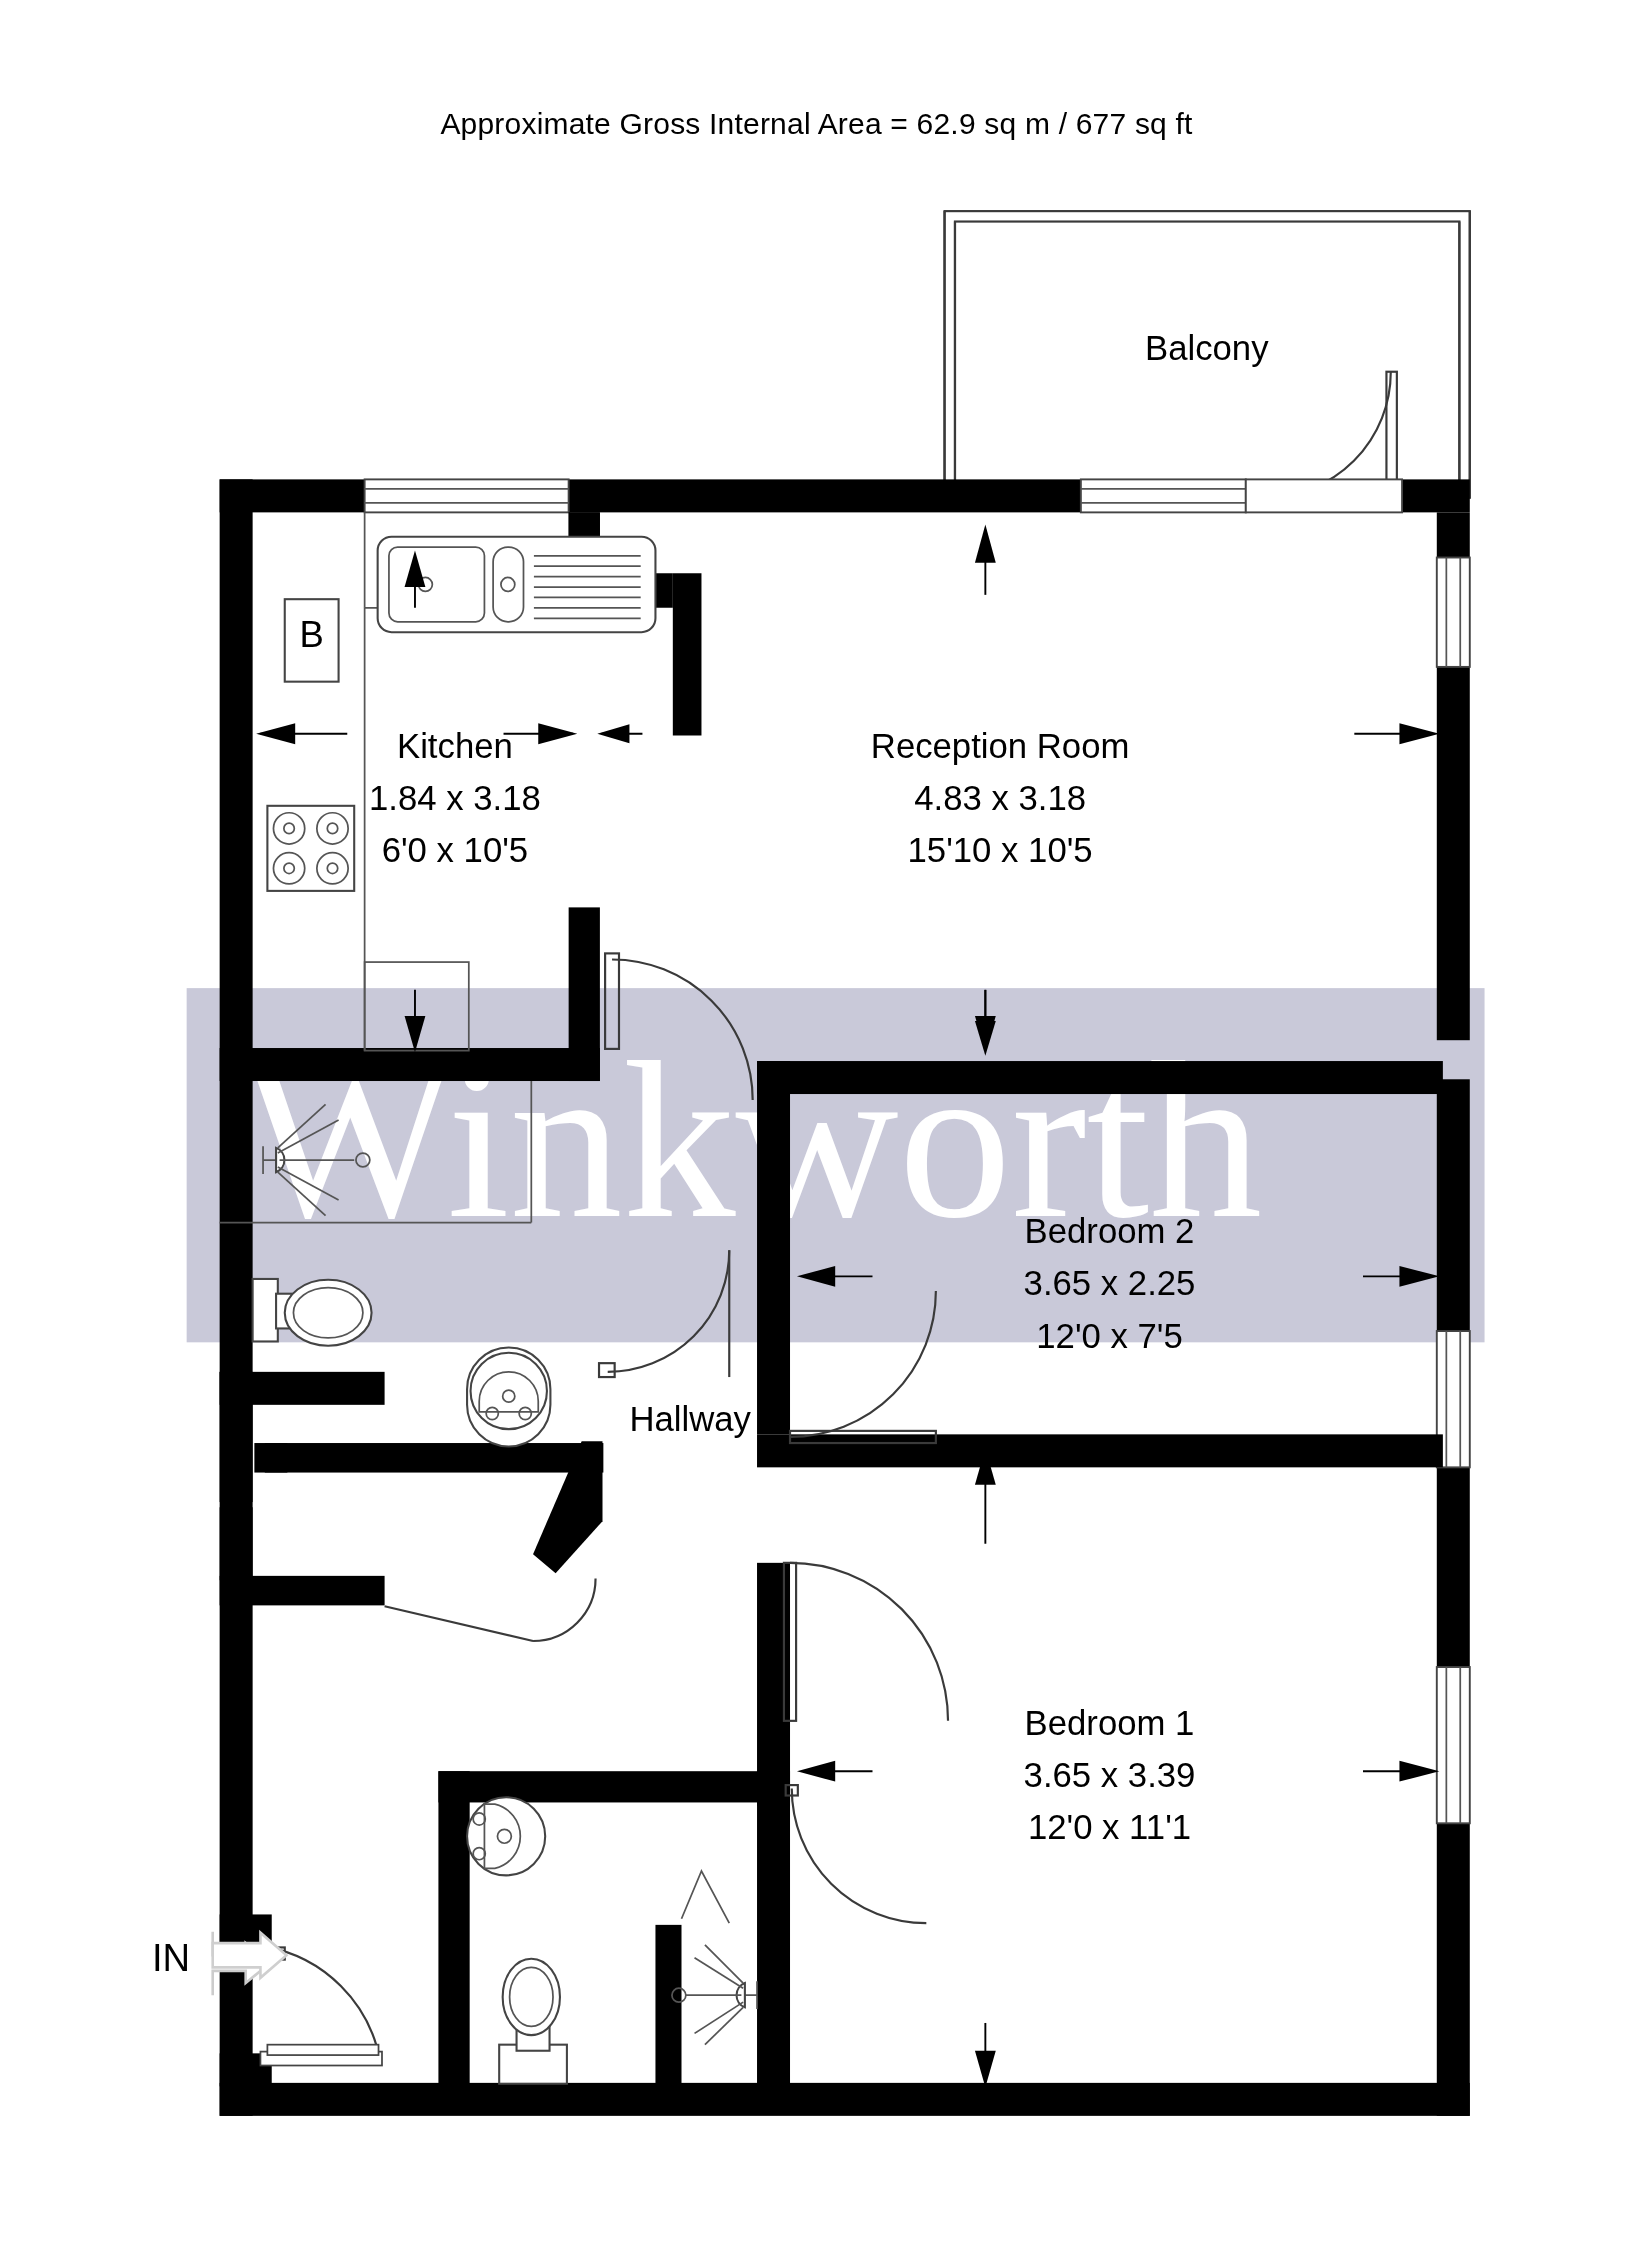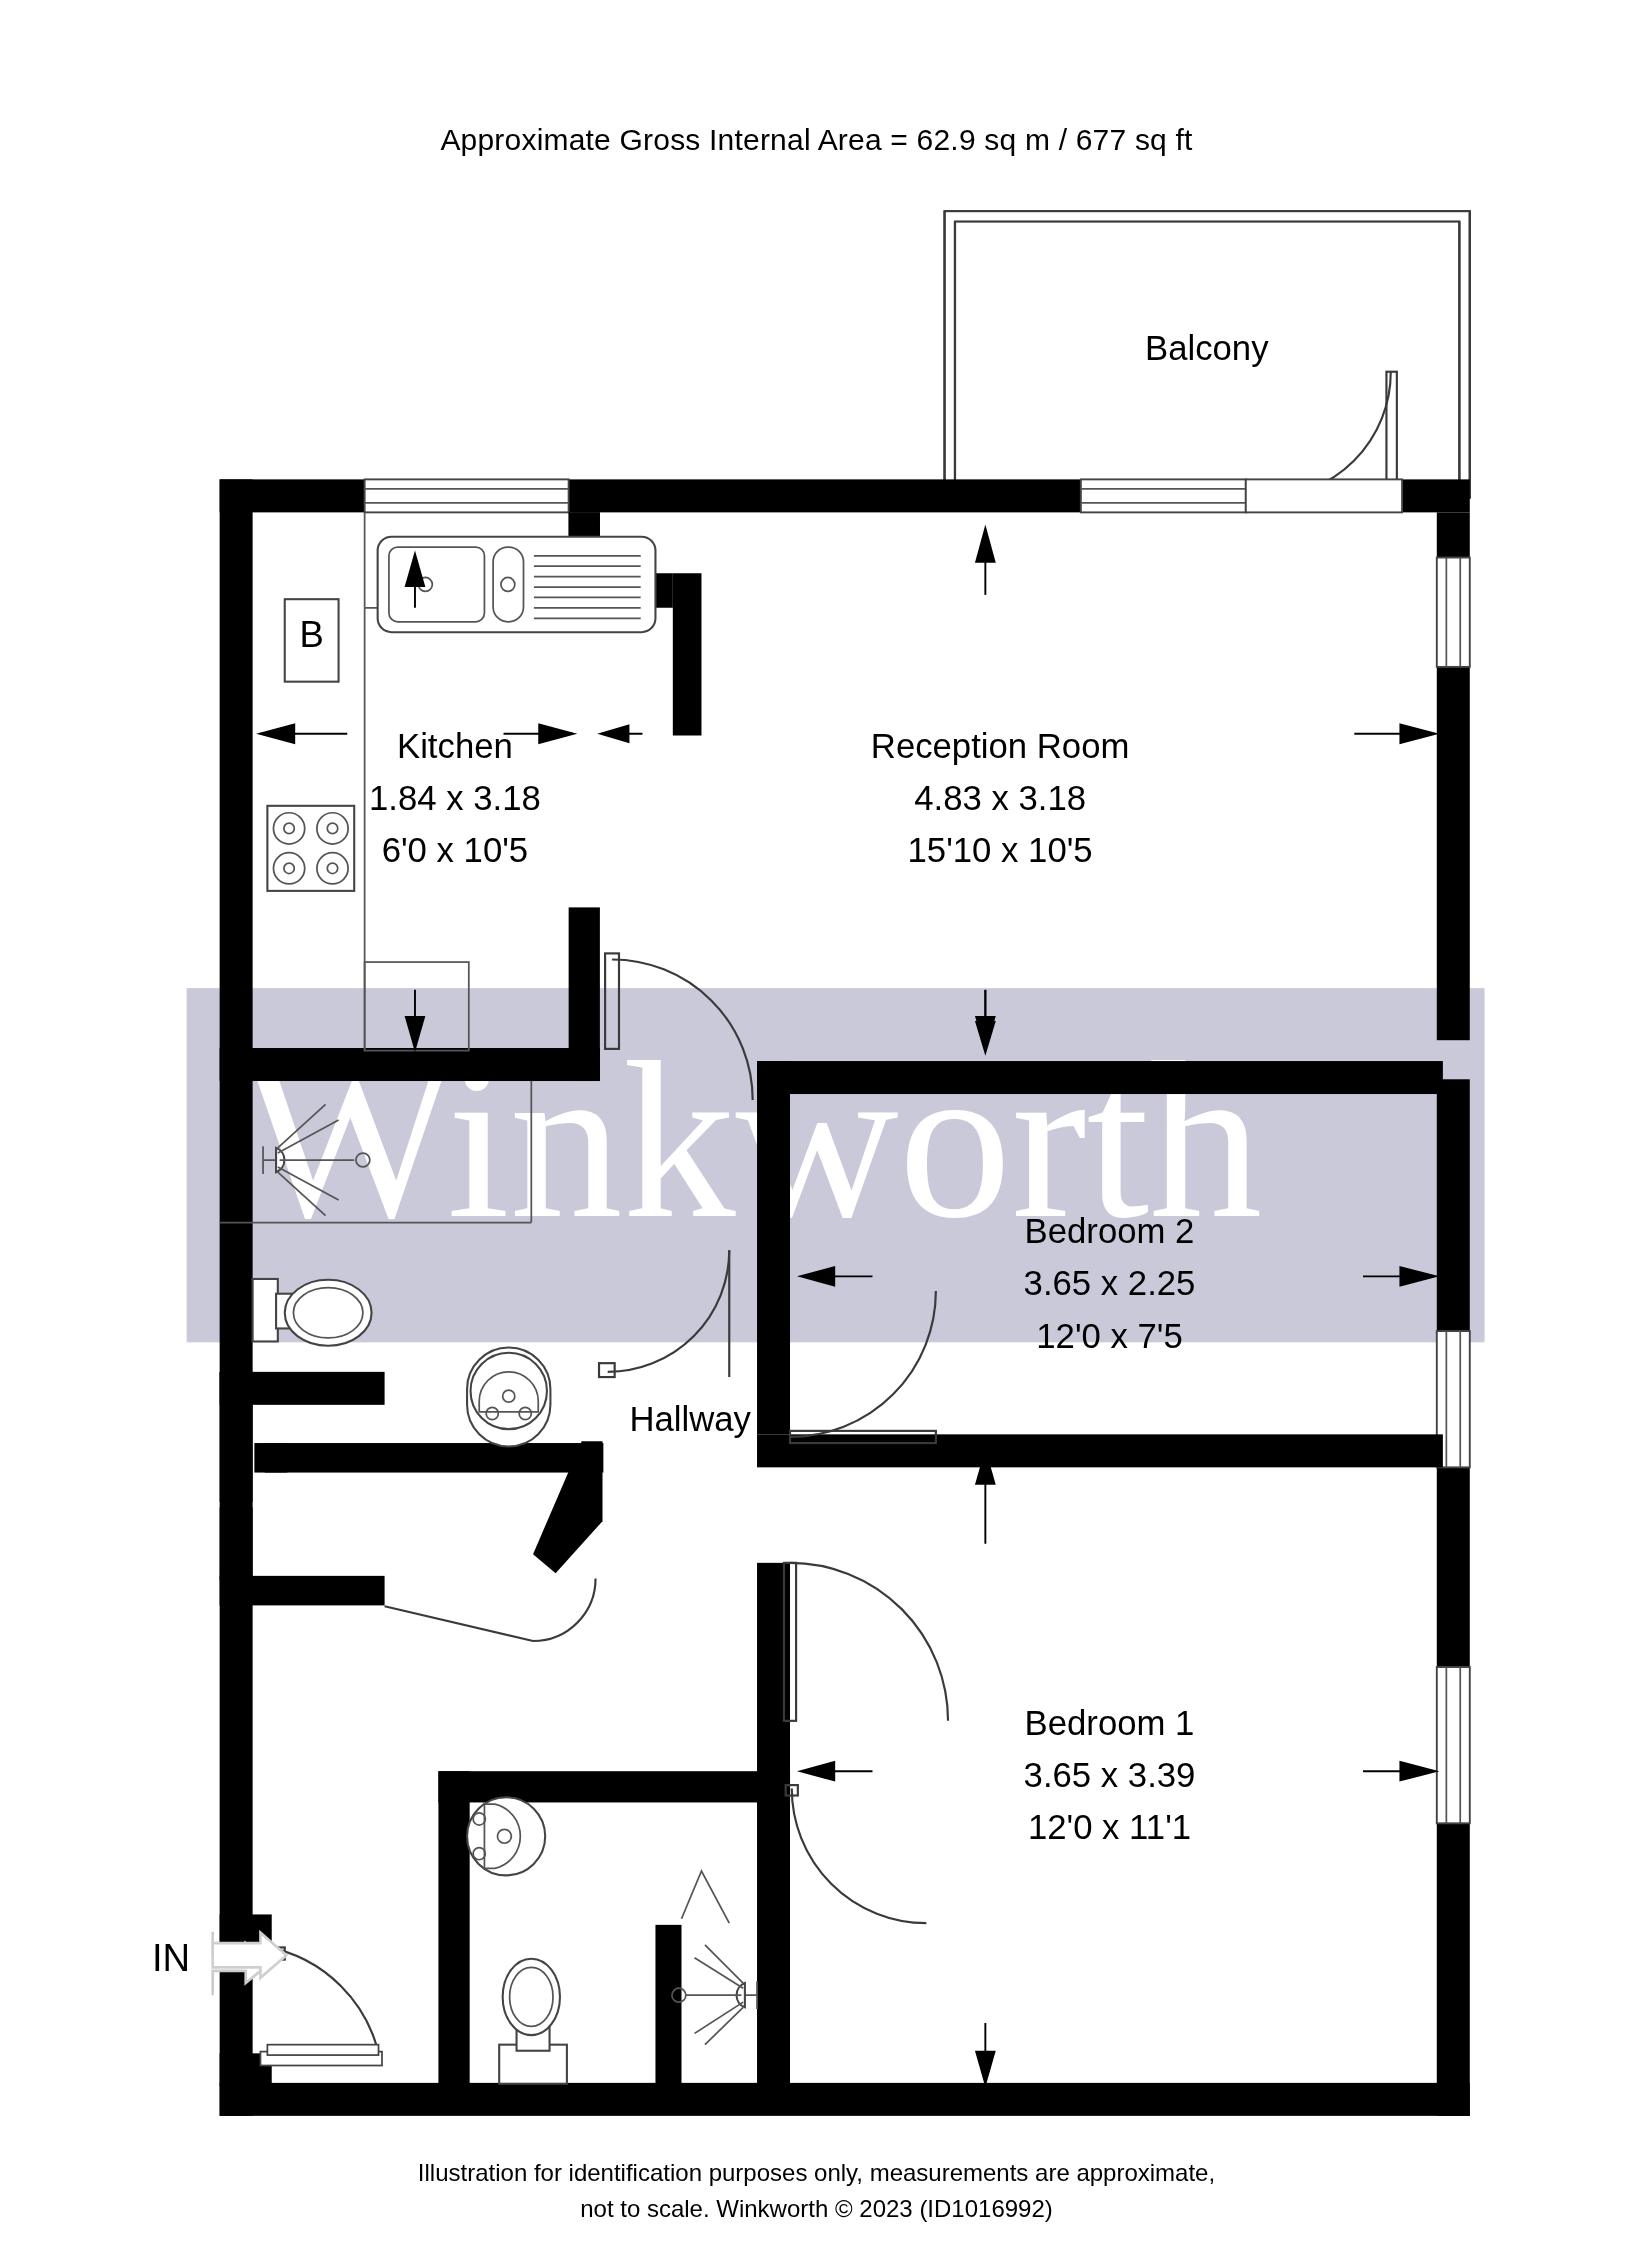--- a/index.html
+++ b/index.html
@@ -17,21 +17,21 @@
     overflow: hidden;
   }
   #page {
     position: relative;
     width: 1633px;
     height: 2261px;
     background: #ffffff;
   }
   .title-bar {
     position: absolute;
-    top: 123px;
+    top: 107px;
     left: 0;
     width: 1633px;
     text-align: center;
     font-size: 30px;
     letter-spacing: 0.2px;
     color: #000;
     font-family: "Liberation Sans", sans-serif;
   }
   .footer-bar {
     position: absolute;
@@ -396,19 +396,15 @@
     <g>
       <text class="rm-name" x="1278" y="1998">Bedroom 1</text>
       <text class="rm-dim" x="1278" y="2058">3.65 x 3.39</text>
       <text class="rm-dim" x="1278" y="2118">12'0 x 11'1</text>
     </g>
 
     <text class="lbl-plain" x="795" y="1648">Hallway</text>
 
   </svg>
 
-  <div class="footer-bar">
-    <span class="fl">Illustration for identification purposes only, measurements are approximate,</span>
-    <span class="fl">not to scale. Winkworth © 2023 (ID1016992)</span>
-  </div>
 
 </div>
 
 
 </body></html>

